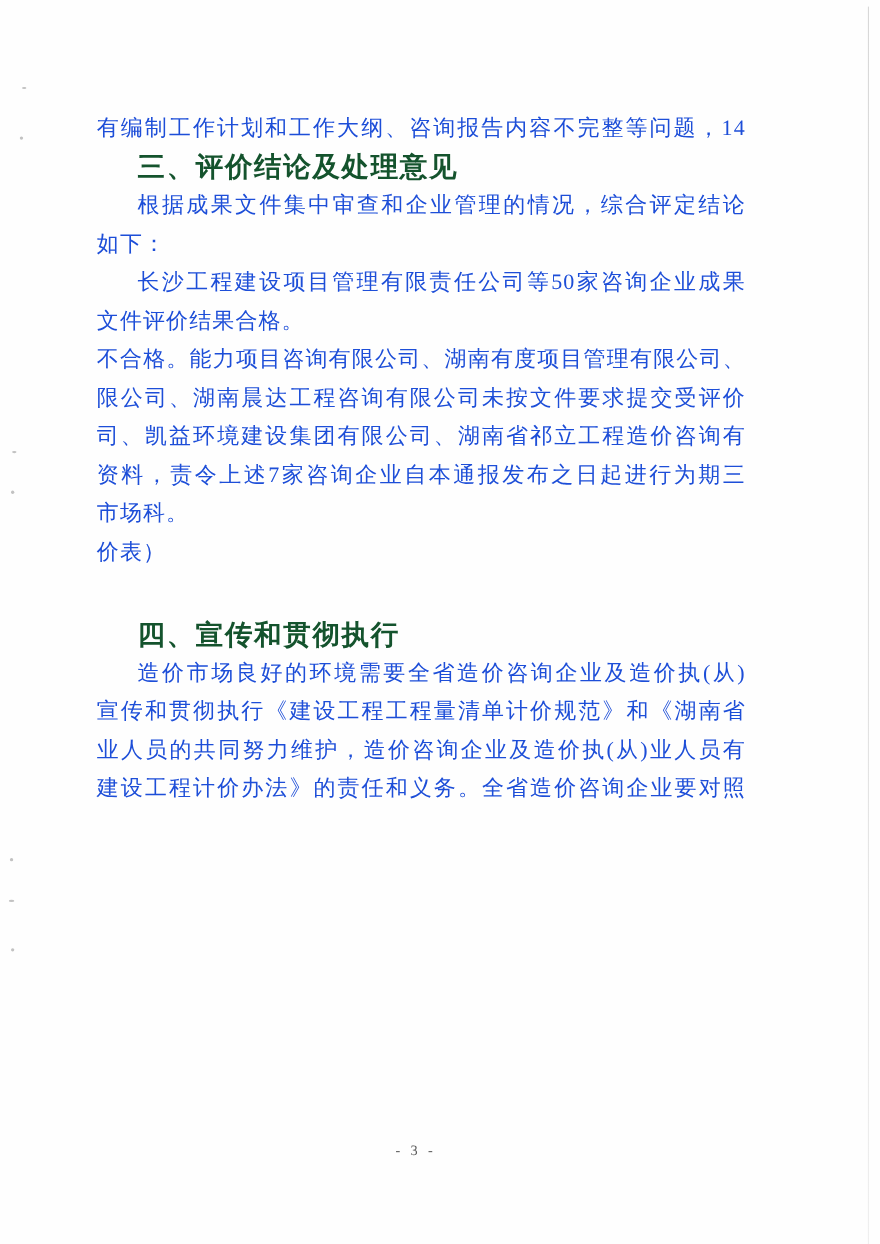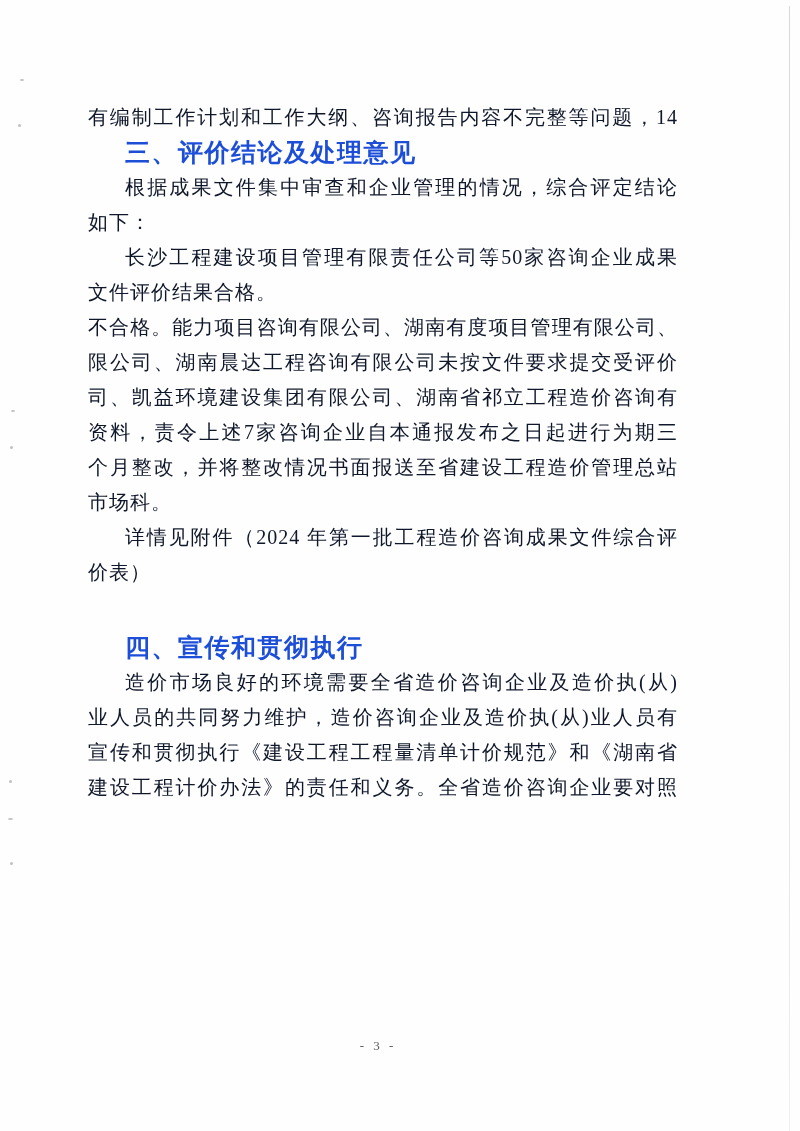--- a/index.html
+++ b/index.html
@@ -33,38 +33,38 @@
     position: absolute;
     left: 88px;
     top: 100px;
     width: 590px;
   }
   .line {
     font-size: 20px;
     letter-spacing: 1px;
     line-height: 35px;
     height: 35px;
-    color: #0f172a;
+    color: #1d4ed8;
     text-align: left;
   }
   .line.fill {
     text-align: justify;
     text-align-last: justify;
   }
   .line.indent {
     text-indent: 37px;
   }
   .heading {
     font-family: Liberation Sans, sans-serif;
     font-weight: bold;
     font-size: 25px;
     letter-spacing: 1.5px;
     line-height: 35px;
     height: 35px;
-    color: #1d4ed8;
+    color: #14532d;
     text-indent: 37px;
     white-space: nowrap;
   }
   .footer {
     position: absolute;
     top: 1038px;
     left: 0;
     width: 756px;
     text-align: center;
     font-size: 13px;
@@ -98,30 +98,28 @@
       </div>
       <div class="paragraph">
         <div class="line indent fill">长沙工程建设项目管理有限责任公司等50家咨询企业成果</div>
         <div class="line">文件评价结果合格。</div>
       </div>
       <div class="paragraph">
         <div class="line fill">不合格。能力项目咨询有限公司、湖南有度项目管理有限公司、</div>
         <div class="line fill">限公司、湖南晨达工程咨询有限公司未按文件要求提交受评价</div>
         <div class="line fill">司、凯益环境建设集团有限公司、湖南省祁立工程造价咨询有</div>
         <div class="line fill">资料，责令上述7家咨询企业自本通报发布之日起进行为期三</div>
-        <div class="line fill">个月整改，并将整改情况书面报送至省建设工程造价管理总站</div>
         <div class="line">市场科。</div>
       </div>
       <div class="paragraph">
-        <div class="line indent fill">详情见附件（2024 年第一批工程造价咨询成果文件综合评</div>
         <div class="line">价表）</div>
       </div>
       <div style="height: 40px;"></div>
       <div class="heading">四、宣传和贯彻执行</div>
       <div class="paragraph">
         <div class="line indent fill">造价市场良好的环境需要全省造价咨询企业及造价执(从)</div>
+        <div class="line fill">宣传和贯彻执行《建设工程工程量清单计价规范》和《湖南省</div>
         <div class="line fill">业人员的共同努力维护，造价咨询企业及造价执(从)业人员有</div>
-        <div class="line fill">宣传和贯彻执行《建设工程工程量清单计价规范》和《湖南省</div>
         <div class="line fill">建设工程计价办法》的责任和义务。全省造价咨询企业要对照</div>
       </div>
     </div>
   <div class="footer">- 3 -</div>
 </div>
 
 </body></html>

